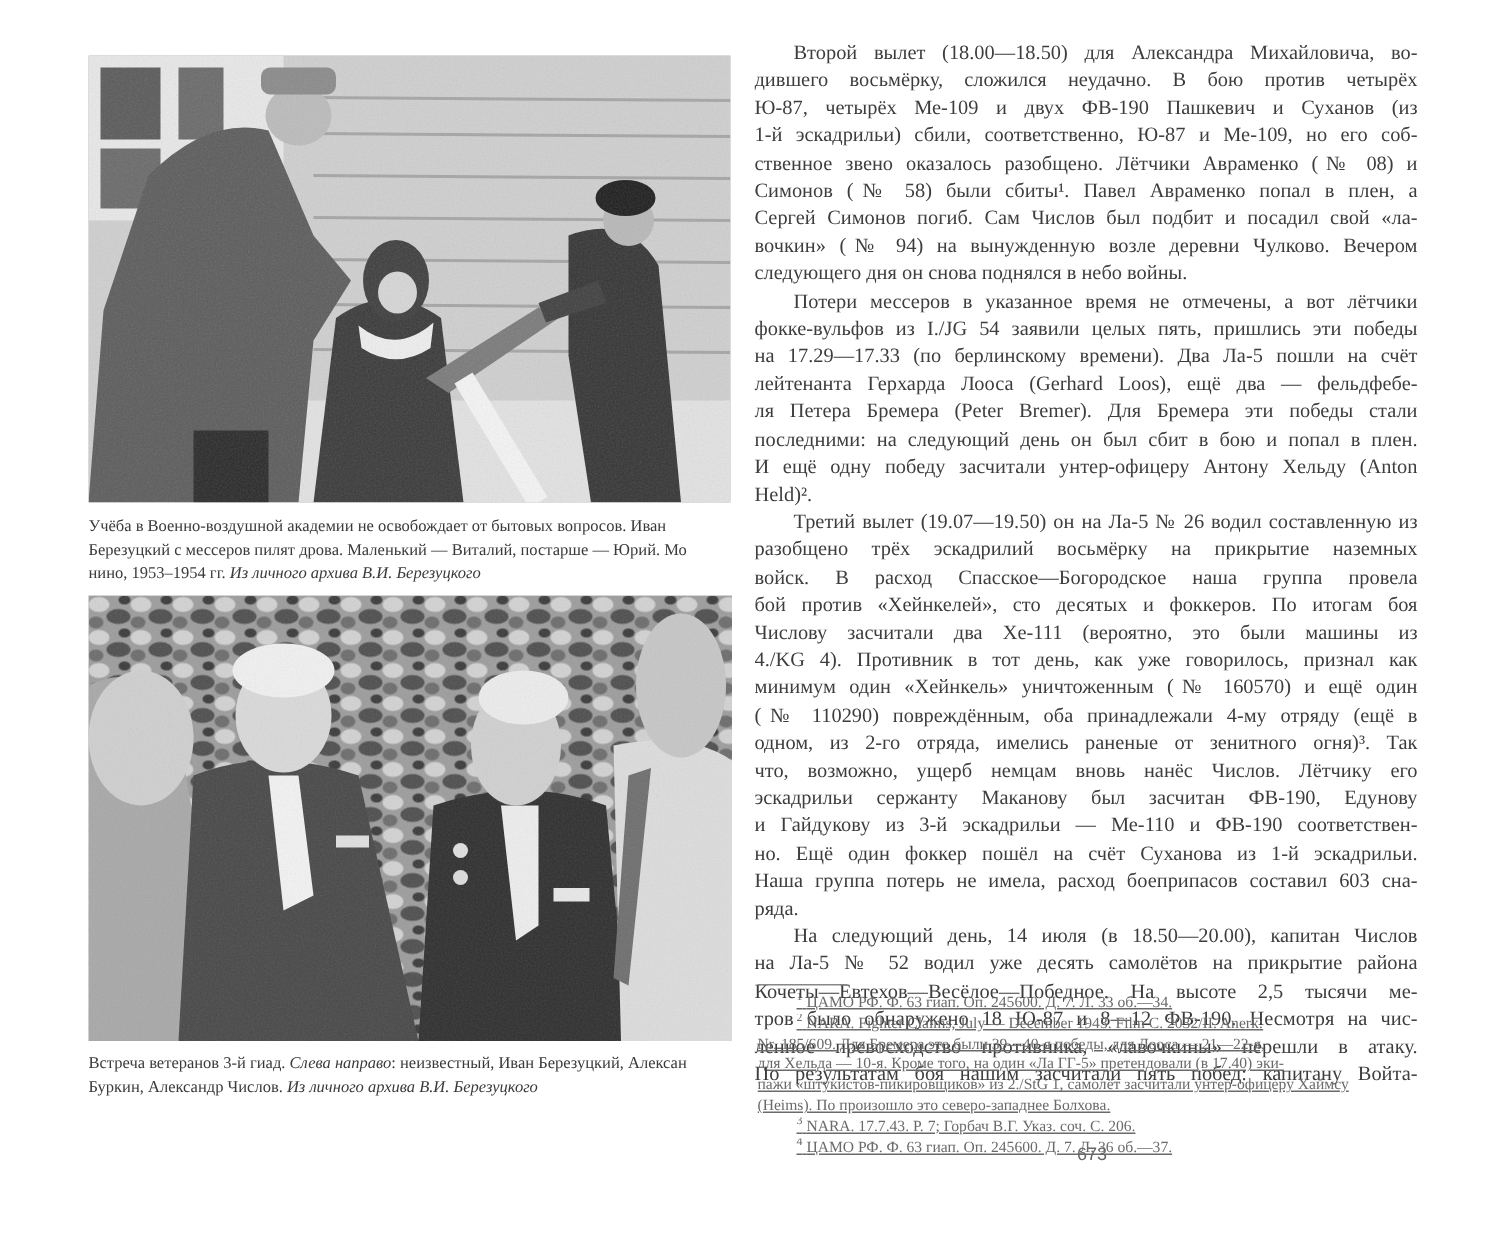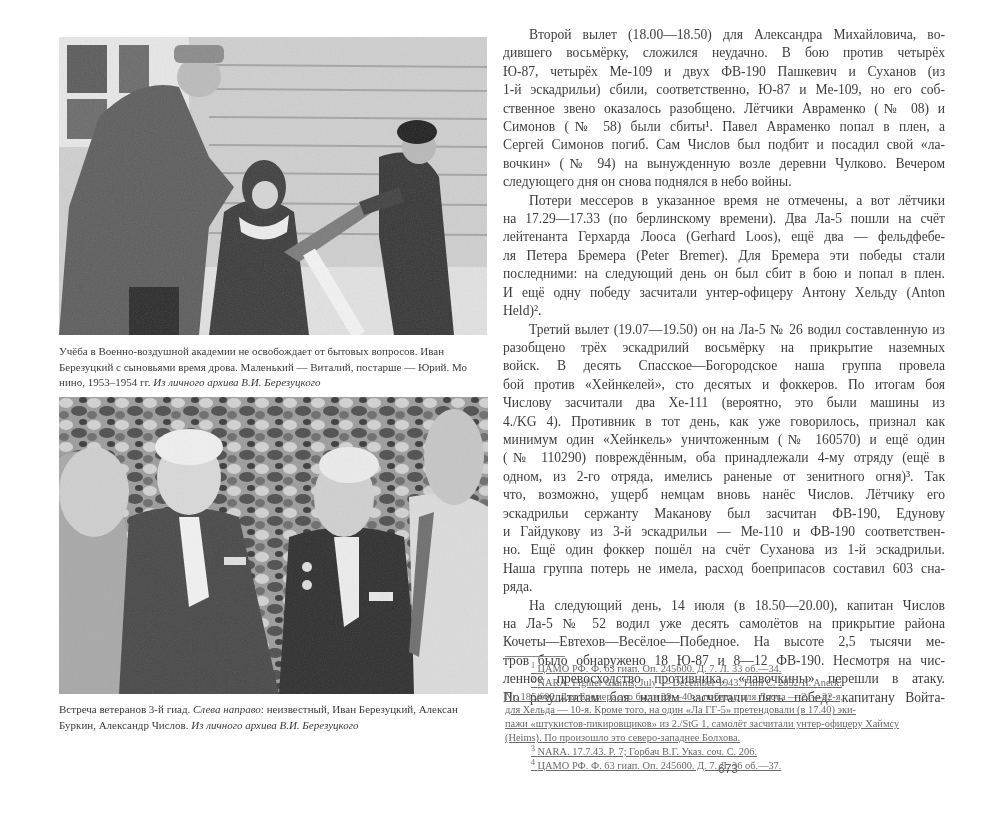--- a/index.html
+++ b/index.html
@@ -92,21 +92,21 @@
     <path d="M320 120 Q360 105 380 140 L395 298 L335 298 L320 200 Z" fill="#353535"></path>
     <ellipse cx="360" cy="110" rx="17" ry="17" fill="#b8b8b8"></ellipse>
     <ellipse cx="358" cy="95" rx="20" ry="12" fill="#1e1e1e"></ellipse>
     <path d="M300 165 L340 150 L345 165 L305 178 Z" fill="#404040"></path>
     <rect x="0" y="0" width="428" height="298" filter="url(#grain1)" fill="#888"></rect>
   </svg>
 </div>
 
 <div class="caption" id="caption1">
   <div>Учёба в Военно-воздушной академии не освобождает от бытовых вопросов. Иван</div>
-  <div>Березуцкий с сыновьями время дрова. Маленький — Виталий, постарше — Юрий. Мо</div>
+  <div>Березуцкий с мессеров пилят дрова. Маленький — Виталий, постарше — Юрий. Мо</div>
   <div><span>нино, 1953–1954 гг.</span> <i>Из личного архива В.И. Березуцкого</i></div>
 </div>
 
 <div class="photo" id="photo2">
   <svg viewBox="0 0 429 297" preserveAspectRatio="none">
     <defs>
       <pattern id="leaves" width="28" height="22" patternUnits="userSpaceOnUse">
         <rect width="28" height="22" fill="#9c9c9c"></rect>
         <ellipse cx="7" cy="6" rx="7" ry="5" fill="#d2d2d2"></ellipse>
         <ellipse cx="20" cy="14" rx="8" ry="5" fill="#4e4e4e"></ellipse>
@@ -161,31 +161,32 @@
     <span class="line">Ю-87, четырёх Ме-109 и двух ФВ-190 Пашкевич и Суханов (из</span>
     <span class="line">1-й эскадрильи) сбили, соответственно, Ю-87 и Ме-109, но его соб-</span>
     <span class="line">ственное звено оказалось разобщено. Лётчики Авраменко (№ 08) и</span>
     <span class="line">Симонов (№ 58) были сбиты¹. Павел Авраменко попал в плен, а</span>
     <span class="line">Сергей Симонов погиб. Сам Числов был подбит и посадил свой «ла-</span>
     <span class="line">вочкин» (№ 94) на вынужденную возле деревни Чулково. Вечером</span>
     <span class="line last">следующего дня он снова поднялся в небо войны.</span>
   </div>
   <div class="para">
     <span class="line indent">Потери мессеров в указанное время не отмечены, а вот лётчики</span>
+    <span class="line">фокке-вульфов из I./JG 54 заявили целых пять, пришлись эти победы</span>
     <span class="line">на 17.29—17.33 (по берлинскому времени). Два Ла-5 пошли на счёт</span>
     <span class="line">лейтенанта Герхарда Лооса (Gerhard Loos), ещё два — фельдфебе-</span>
     <span class="line">ля Петера Бремера (Peter Bremer). Для Бремера эти победы стали</span>
     <span class="line">последними: на следующий день он был сбит в бою и попал в плен.</span>
     <span class="line">И ещё одну победу засчитали унтер-офицеру Антону Хельду (Anton</span>
     <span class="line last">Held)².</span>
   </div>
   <div class="para">
     <span class="line indent">Третий вылет (19.07—19.50) он на Ла-5 № 26 водил составленную из</span>
     <span class="line">разобщено трёх эскадрилий восьмёрку на прикрытие наземных</span>
-    <span class="line">войск. В десять Спасское—Богородское наша группа провела</span>
+    <span class="line">войск. В расход Спасское—Богородское наша группа провела</span>
     <span class="line">бой против «Хейнкелей», сто десятых и фоккеров. По итогам боя</span>
     <span class="line">Числову засчитали два Хе-111 (вероятно, это были машины из</span>
     <span class="line">4./KG 4). Противник в тот день, как уже говорилось, признал как</span>
     <span class="line">минимум один «Хейнкель» уничтоженным (№ 160570) и ещё один</span>
     <span class="line">(№ 110290) повреждённым, оба принадлежали 4-му отряду (ещё в</span>
     <span class="line">одном, из 2-го отряда, имелись раненые от зенитного огня)³. Так</span>
     <span class="line">что, возможно, ущерб немцам вновь нанёс Числов. Лётчику его</span>
     <span class="line">эскадрильи сержанту Маканову был засчитан ФВ-190, Едунову</span>
     <span class="line">и Гайдукову из 3-й эскадрильи — Ме-110 и ФВ-190 соответствен-</span>
     <span class="line">но. Ещё один фоккер пошёл на счёт Суханова из 1-й эскадрильи.</span>

